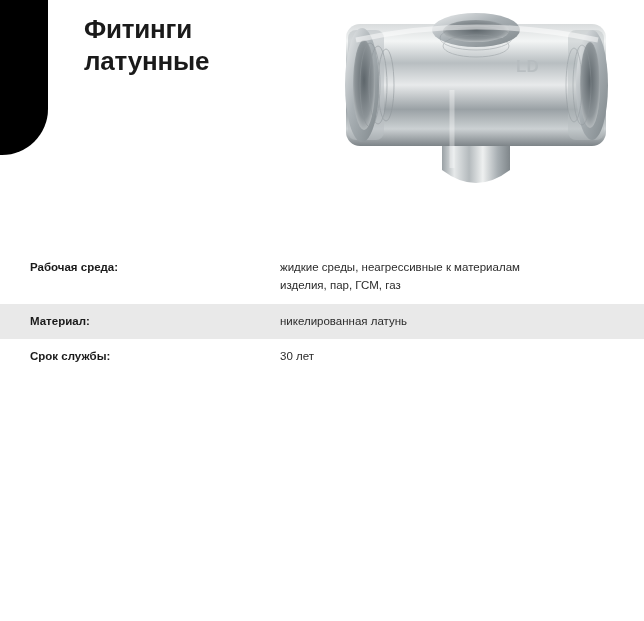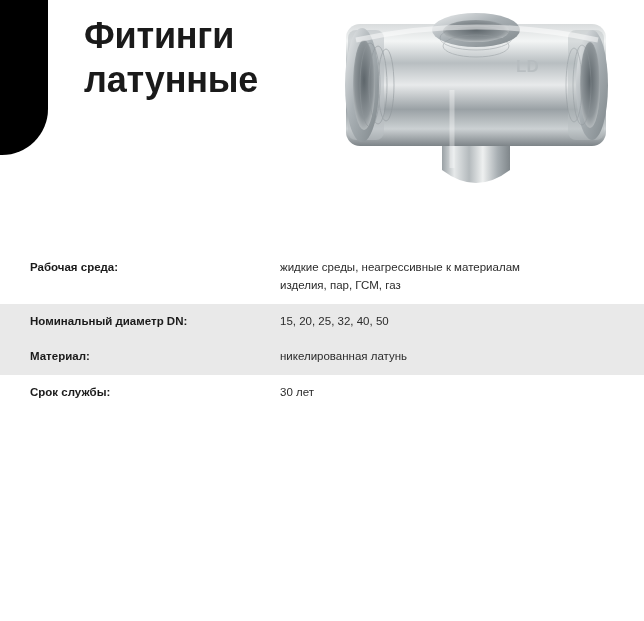--- a/index.html
+++ b/index.html
@@ -29,21 +29,21 @@
     top: 0;
     width: 48px;
     height: 155px;
     background: #000000;
     border-bottom-right-radius: 46px;
   }
   .title {
     position: absolute;
     left: 84px;
     top: 14px;
-    font-size: 36px;
+    font-size: 26px;
     line-height: 1.22;
     font-weight: bold;
     letter-spacing: -0.2px;
     color: #1a1a1a;
     white-space: pre-line;
     margin: 0;
   }
 
   
   .fitting-wrap {
@@ -165,24 +165,20 @@
 </div>
 
 <table class="spec-table">
   <tbody>
     <tr>
       <td class="label">Рабочая среда:</td>
       <td class="value">жидкие среды, неагрессивные к материалам
 изделия, пар, ГСМ, газ</td>
     </tr>
     <tr class="zebra">
-      <td class="label">Номинальный диаметр DN:</td>
-      <td class="value">15, 20, 25, 32, 40, 50</td>
-    </tr>
-    <tr class="zebra">
       <td class="label">Материал:</td>
       <td class="value">никелированная латунь</td>
     </tr>
     <tr>
       <td class="label">Срок службы:</td>
       <td class="value">30 лет</td>
     </tr>
 
   </tbody>
 </table>

